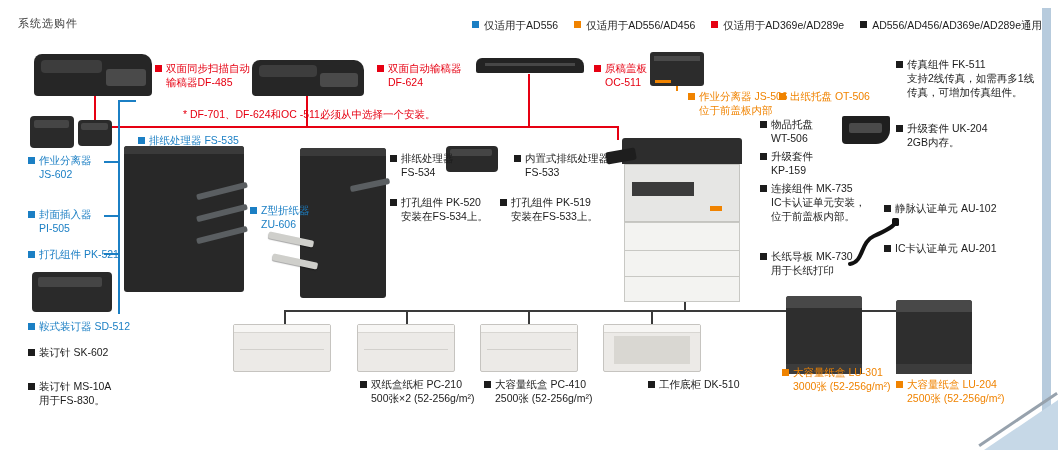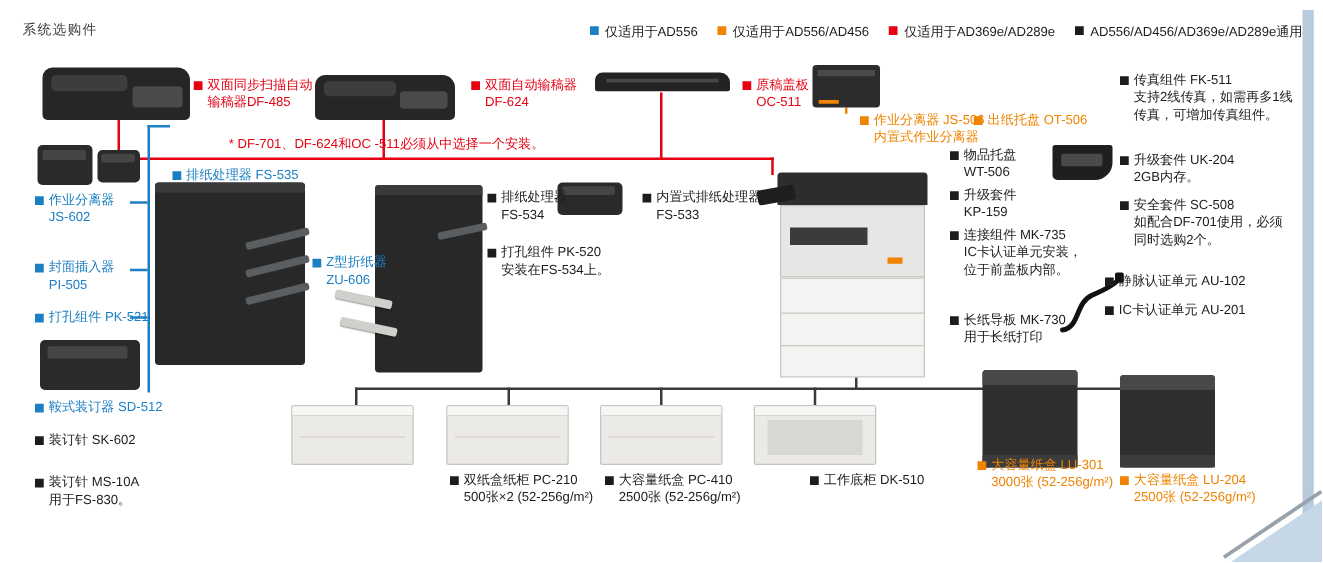--- a/index.html
+++ b/index.html
@@ -238,21 +238,21 @@
     <i class="sq"></i>
     <div class="tx">
         <div>原稿盖板</div>
         <div>OC-511</div>
       </div>
   </div>
   <div class="lbl orange" style="left:688px;top:90px">
     <i class="sq"></i>
     <div class="tx">
         <div>作业分离器 JS-506</div>
-        <div>内置式作业分离器</div>
+        <div>位于前盖板内部</div>
       </div>
   </div>
   <div class="lbl orange" style="left:779px;top:90px">
     <i class="sq"></i>
     <div class="tx">
         <div>出纸托盘 OT-506</div>
       </div>
   </div>
   <div class="lbl black" style="left:896px;top:58px">
     <i class="sq"></i>
@@ -283,28 +283,20 @@
         <div>2GB内存。</div>
       </div>
   </div>
   <div class="lbl black" style="left:760px;top:150px">
     <i class="sq"></i>
     <div class="tx">
         <div>升级套件</div>
         <div>KP-159</div>
       </div>
   </div>
-  <div class="lbl black" style="left:896px;top:158px">
-    <i class="sq"></i>
-    <div class="tx">
-        <div>安全套件 SC-508</div>
-        <div>如配合DF-701使用，必须</div>
-        <div>同时选购2个。</div>
-      </div>
-  </div>
 
   <div class="lbl blue" style="left:28px;top:154px">
     <i class="sq"></i>
     <div class="tx">
         <div>作业分离器</div>
         <div>JS-602</div>
       </div>
   </div>
   <div class="lbl black" style="left:390px;top:152px">
     <i class="sq"></i>
@@ -343,21 +335,28 @@
         <div>ZU-606</div>
       </div>
   </div>
   <div class="lbl black" style="left:390px;top:196px">
     <i class="sq"></i>
     <div class="tx">
         <div>打孔组件 PK-520</div>
         <div>安装在FS-534上。</div>
       </div>
   </div>
-  <div class="lbl black" style="left:884px;top:219px">
+  <div class="lbl black" style="left:500px;top:196px">
+    <i class="sq"></i>
+    <div class="tx">
+        <div>打孔组件 PK-519</div>
+        <div>安装在FS-533上。</div>
+      </div>
+  </div>
+  <div class="lbl black" style="left:884px;top:202px">
     <i class="sq"></i>
     <div class="tx">
         <div>静脉认证单元 AU-102</div>
       </div>
   </div>
   <div class="lbl blue" style="left:28px;top:248px">
     <i class="sq"></i>
     <div class="tx">
         <div>打孔组件 PK-521</div>
       </div>

